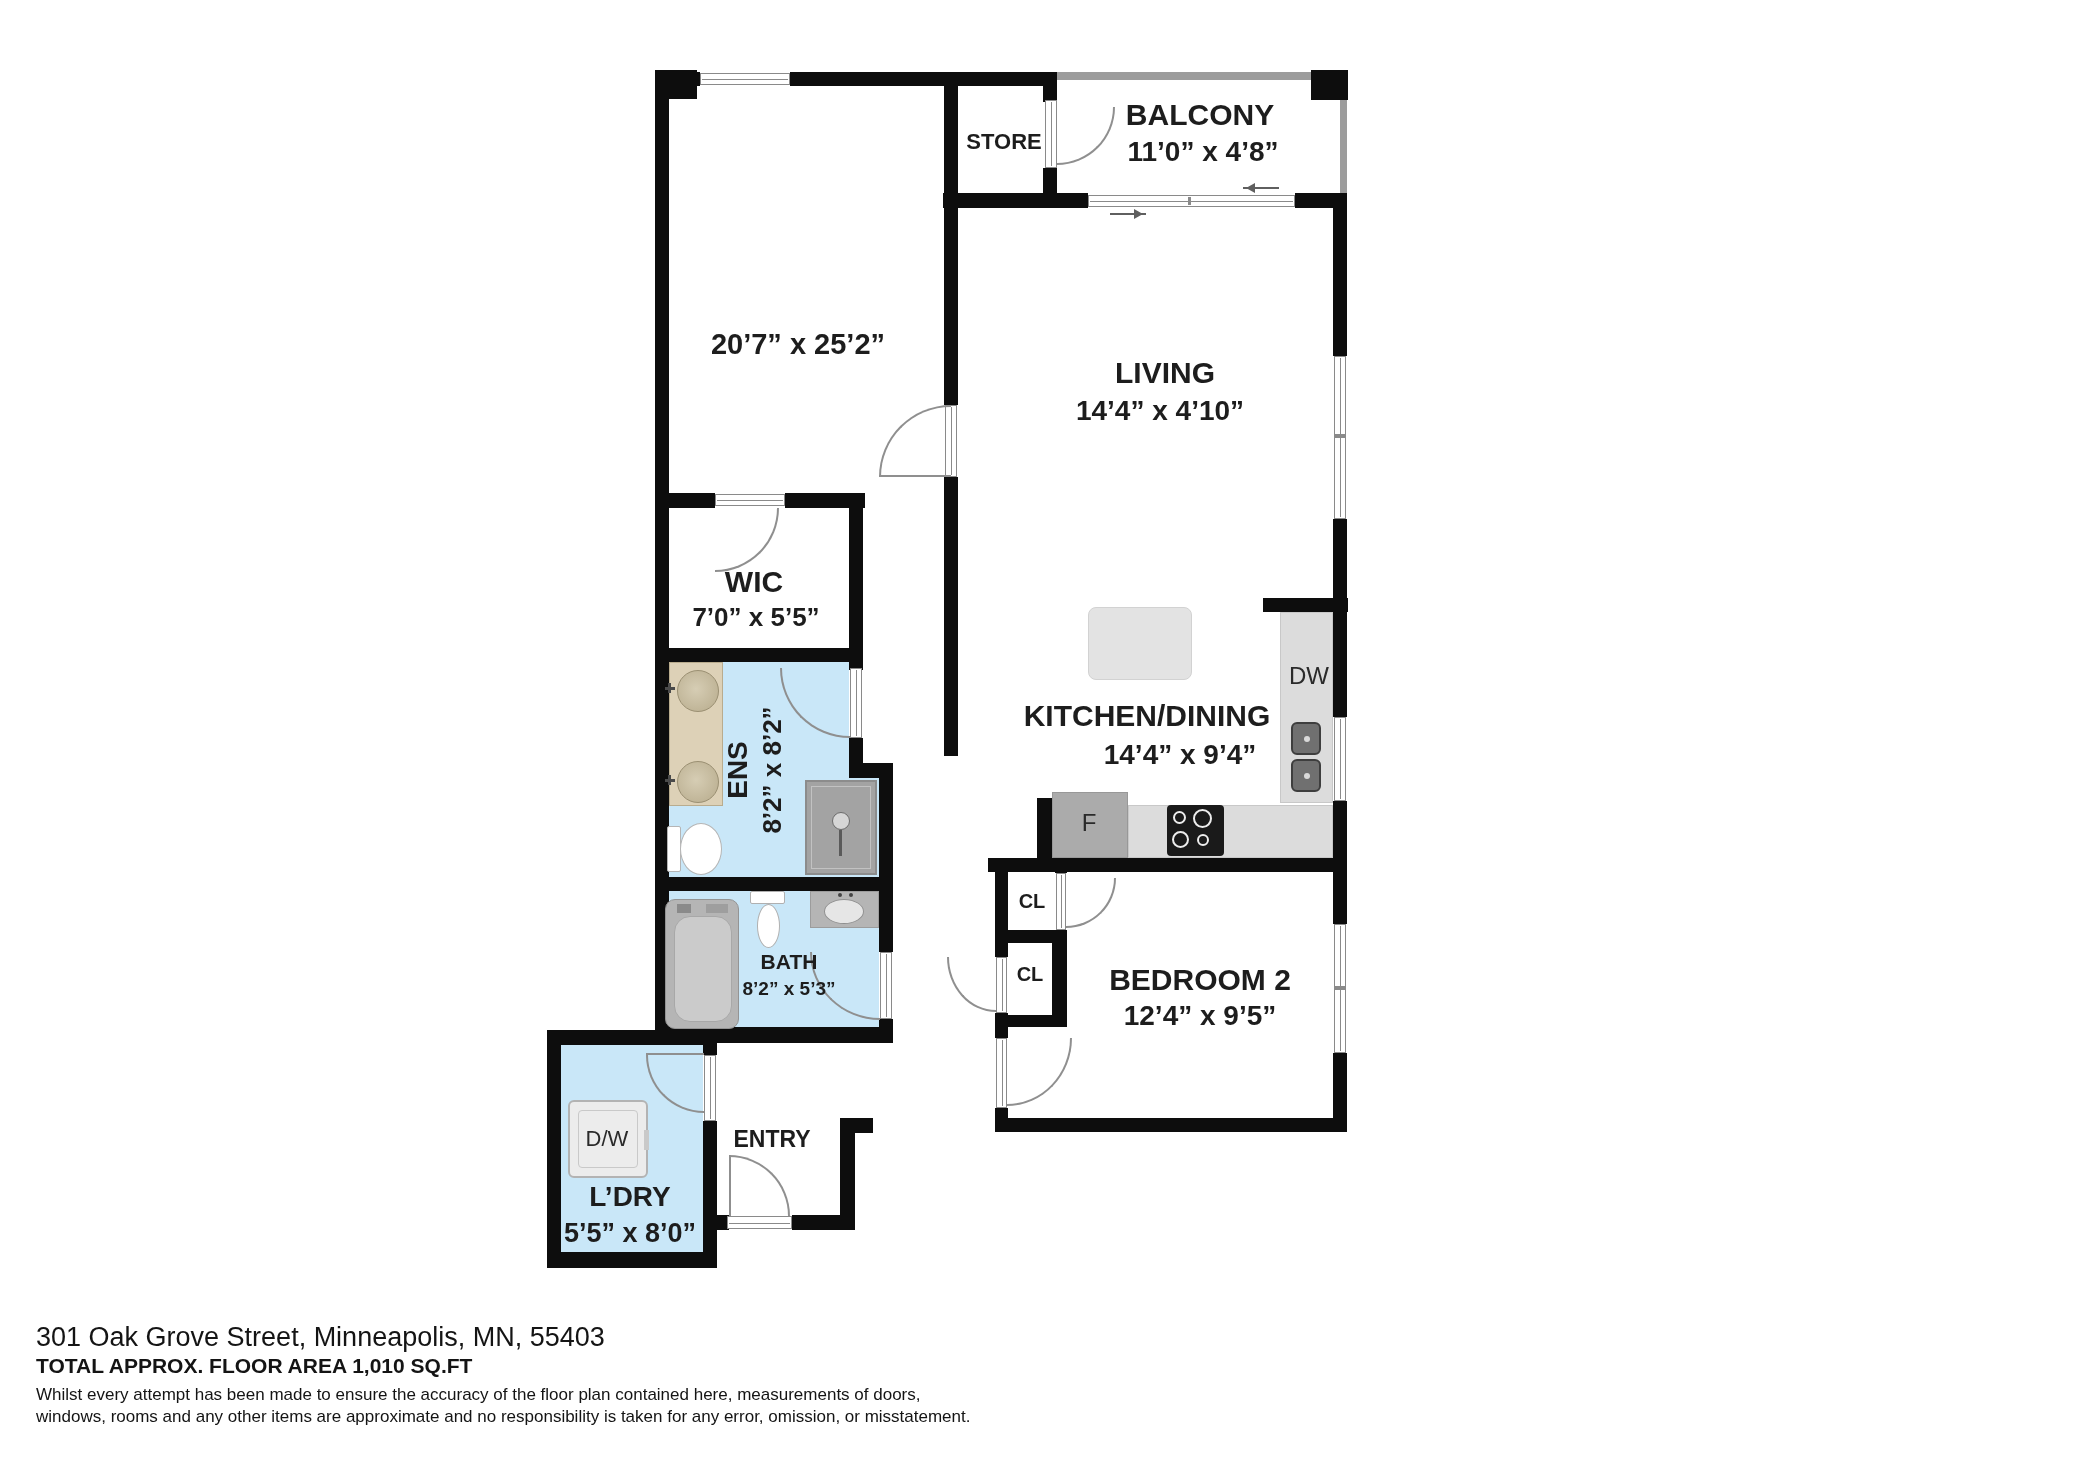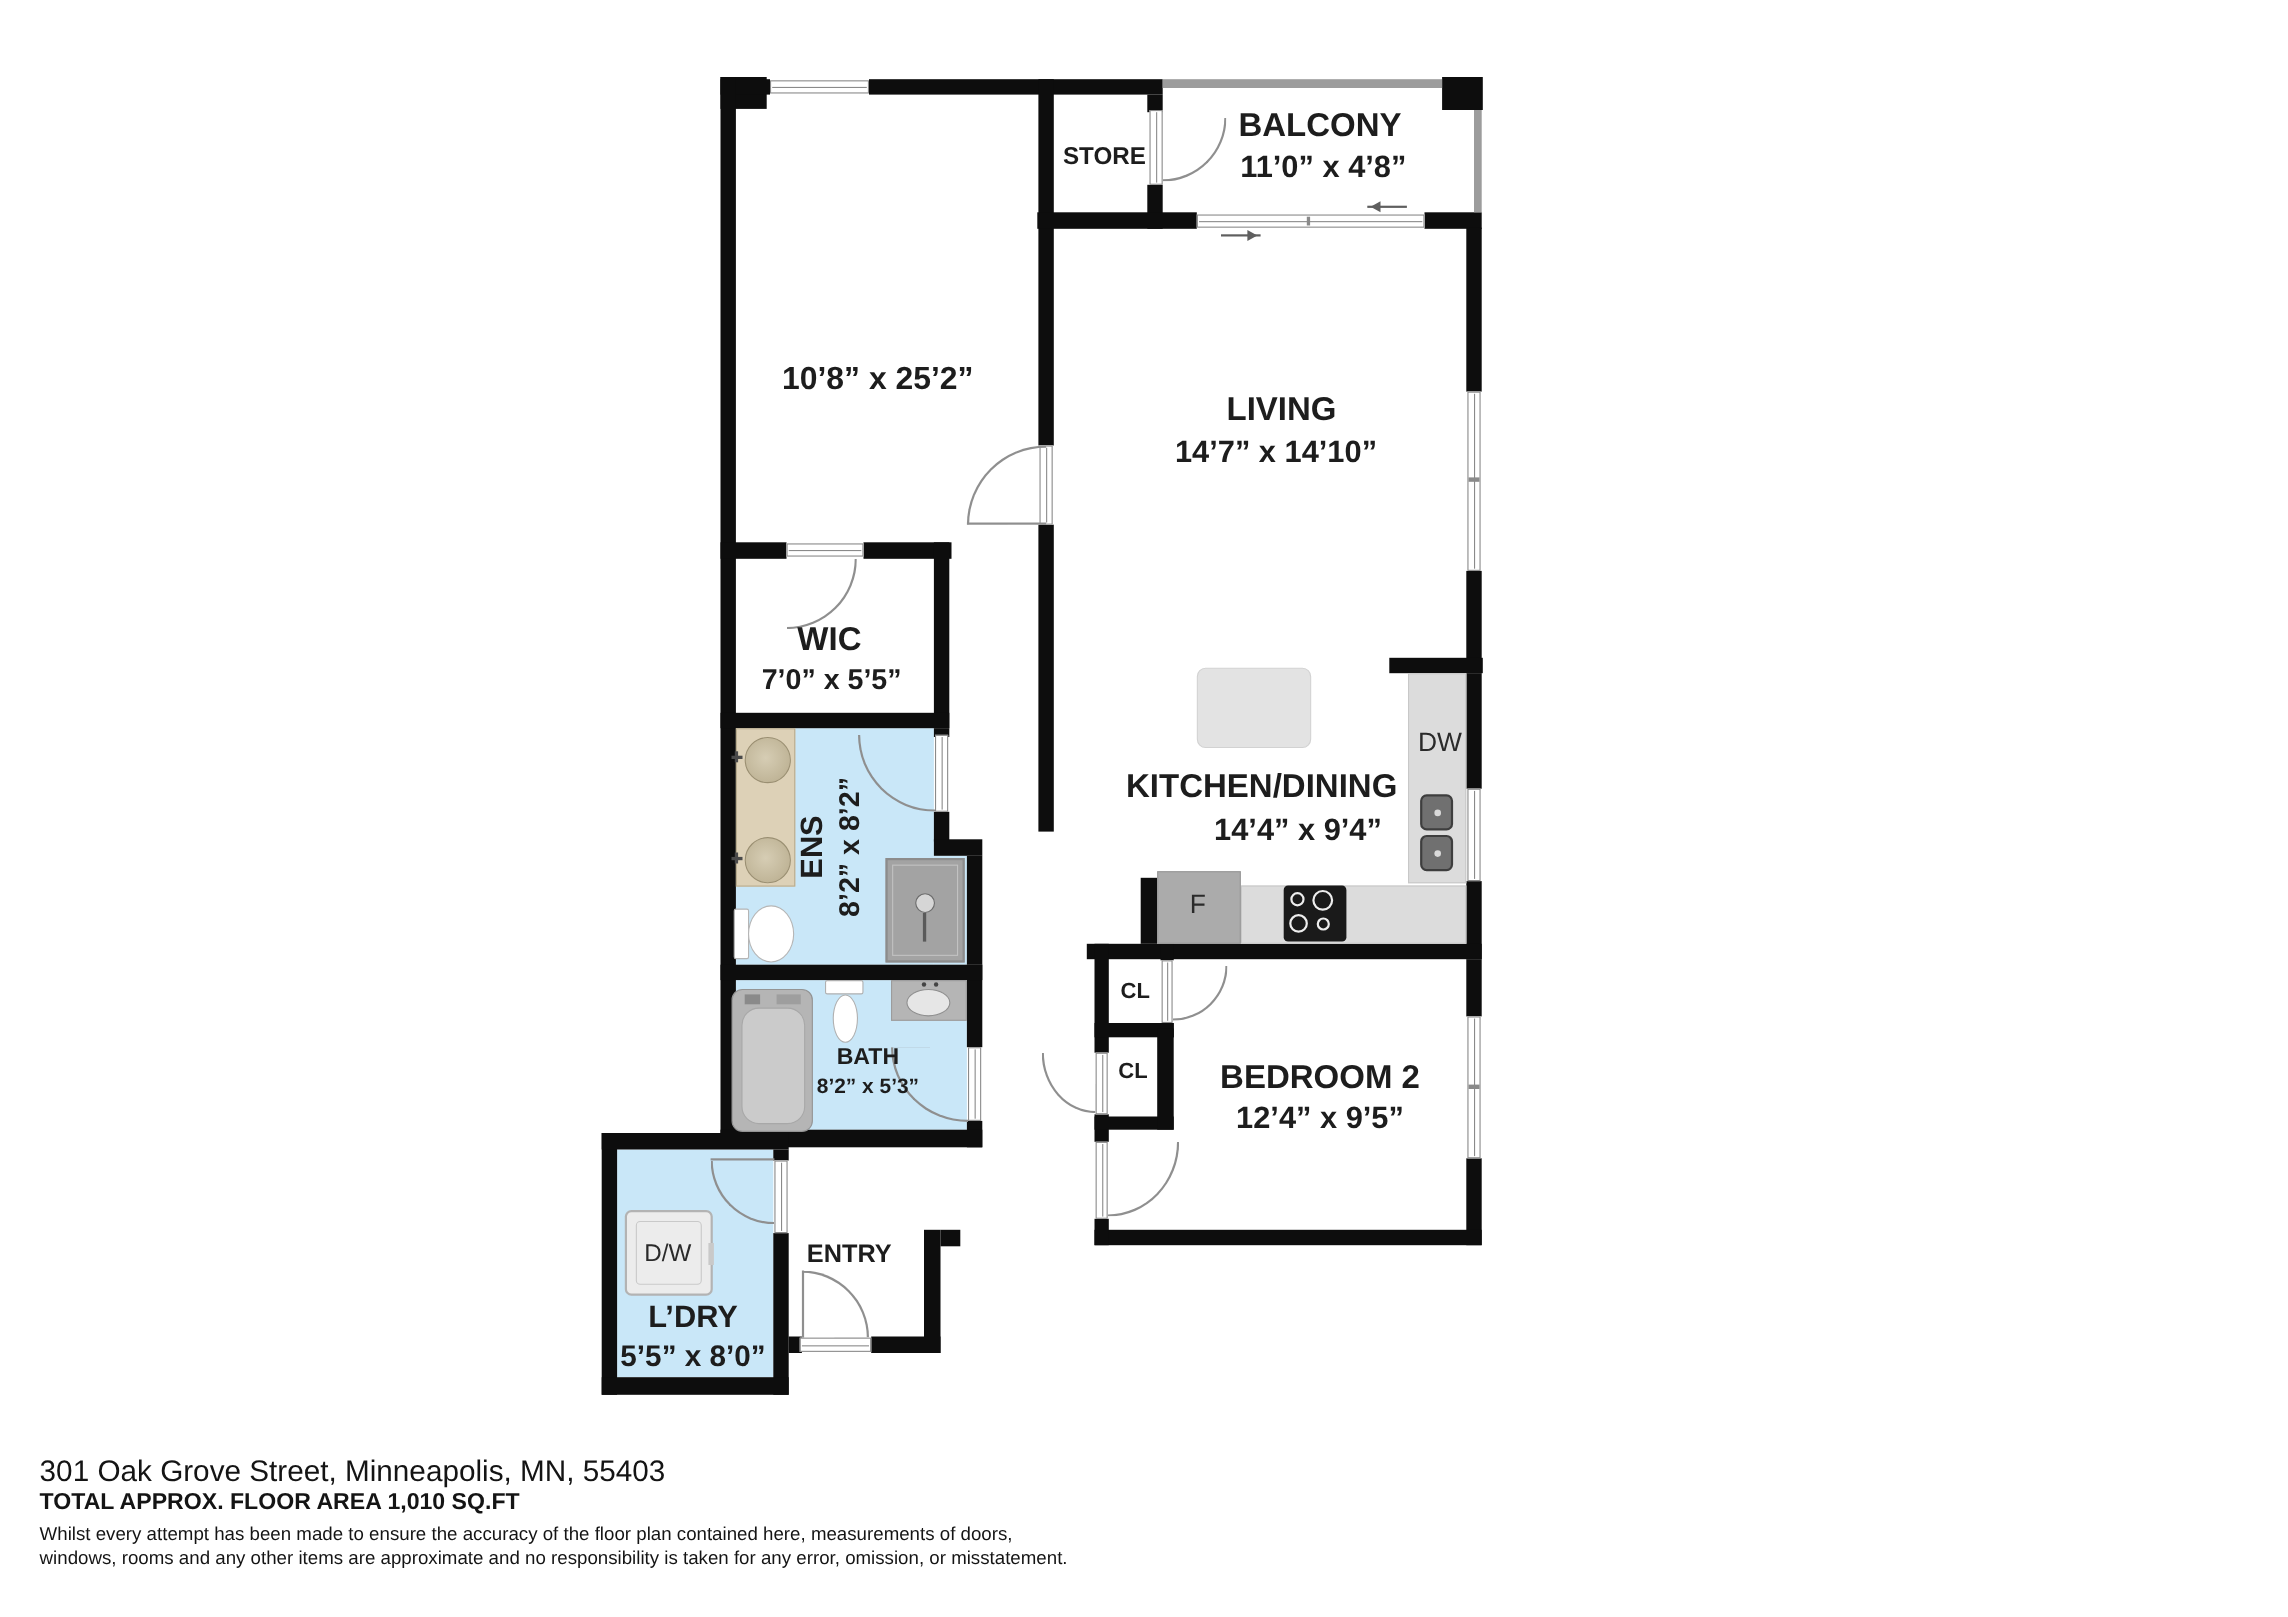--- a/index.html
+++ b/index.html
@@ -181,26 +181,26 @@
   <div class="fix" style="left:810px;top:891px;width:69px;height:37px;background:#b5b5b5;border:1px solid #9c9c9c;"></div>
   <div class="fix" style="left:824px;top:899px;width:40px;height:25px;background:#e6e6e6;border:1px solid #8f8f8f;border-radius:50%;"></div>
   <div class="fix" style="left:838px;top:893px;width:4px;height:4px;background:#444444;border-radius:50%;"></div>
   <div class="fix" style="left:849px;top:893px;width:4px;height:4px;background:#444444;border-radius:50%;"></div>
 
   <div class="fix" style="left:568px;top:1100px;width:80px;height:78px;background:#ececec;border:2px solid #b3b3b3;border-radius:6px;">
     <div class="fix" style="left:8px;top:8px;width:60px;height:58px;border:1px solid #c9c9c9;border-radius:4px;"></div>
     <div class="fix" style="left:74px;top:28px;width:5px;height:20px;background:#c9c9c9;"></div>
   </div>
 
-  <div class="lbl" style="left:798px;top:345px;font-size:29px;">10’8” x 25’2”</div>
+  <div class="lbl" style="left:798px;top:345px;font-size:29px;">20’7” x 25’2”</div>
   <div class="lbl" style="left:1004px;top:142px;font-size:22px;">STORE</div>
   <div class="lbl" style="left:1200px;top:115px;font-size:30px;">BALCONY</div>
   <div class="lbl" style="left:1203px;top:152px;font-size:28px;">11’0” x 4’8”</div>
   <div class="lbl" style="left:1165px;top:373px;font-size:30px;">LIVING</div>
-  <div class="lbl" style="left:1160px;top:411px;font-size:28px;">14’7” x 14’10”</div>
+  <div class="lbl" style="left:1160px;top:411px;font-size:28px;">14’4” x 4’10”</div>
   <div class="lbl" style="left:754px;top:582px;font-size:30px;">WIC</div>
   <div class="lbl" style="left:756px;top:618px;font-size:26px;">7’0” x 5’5”</div>
   <div class="lbl rot" style="left:755px;top:770px;font-size:28px;line-height:1.3;">
     <span style="display:block;">ENS</span>
     <span style="display:block;font-size:26px;">8’2” x 8’2”</span>
   </div>
   <div class="lbl" style="left:1147px;top:716px;font-size:30px;">KITCHEN/DINING</div>
   <div class="lbl" style="left:1180px;top:755px;font-size:28px;">14’4” x 9’4”</div>
   <div class="lbl" style="left:1309px;top:676px;font-size:24px;font-weight:400;color:#2a2a2a;">DW</div>
   <div class="lbl" style="left:1089px;top:823px;font-size:24px;font-weight:400;color:#2a2a2a;">F</div>

